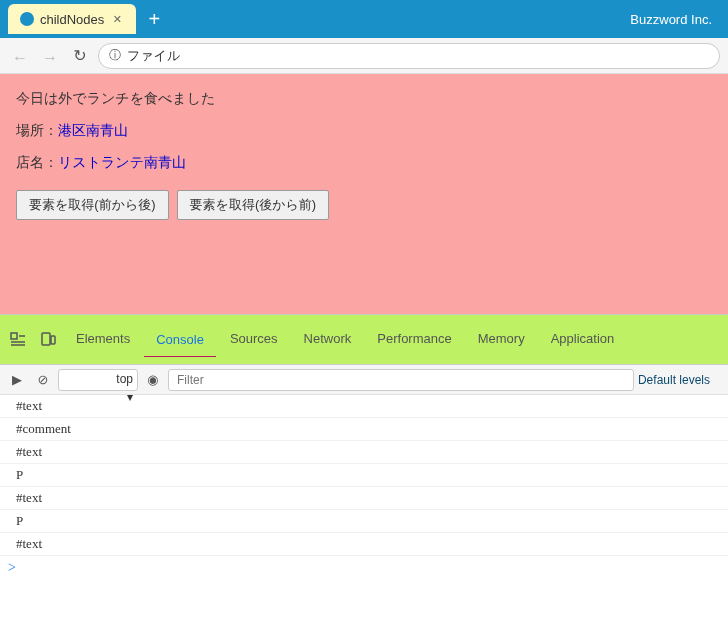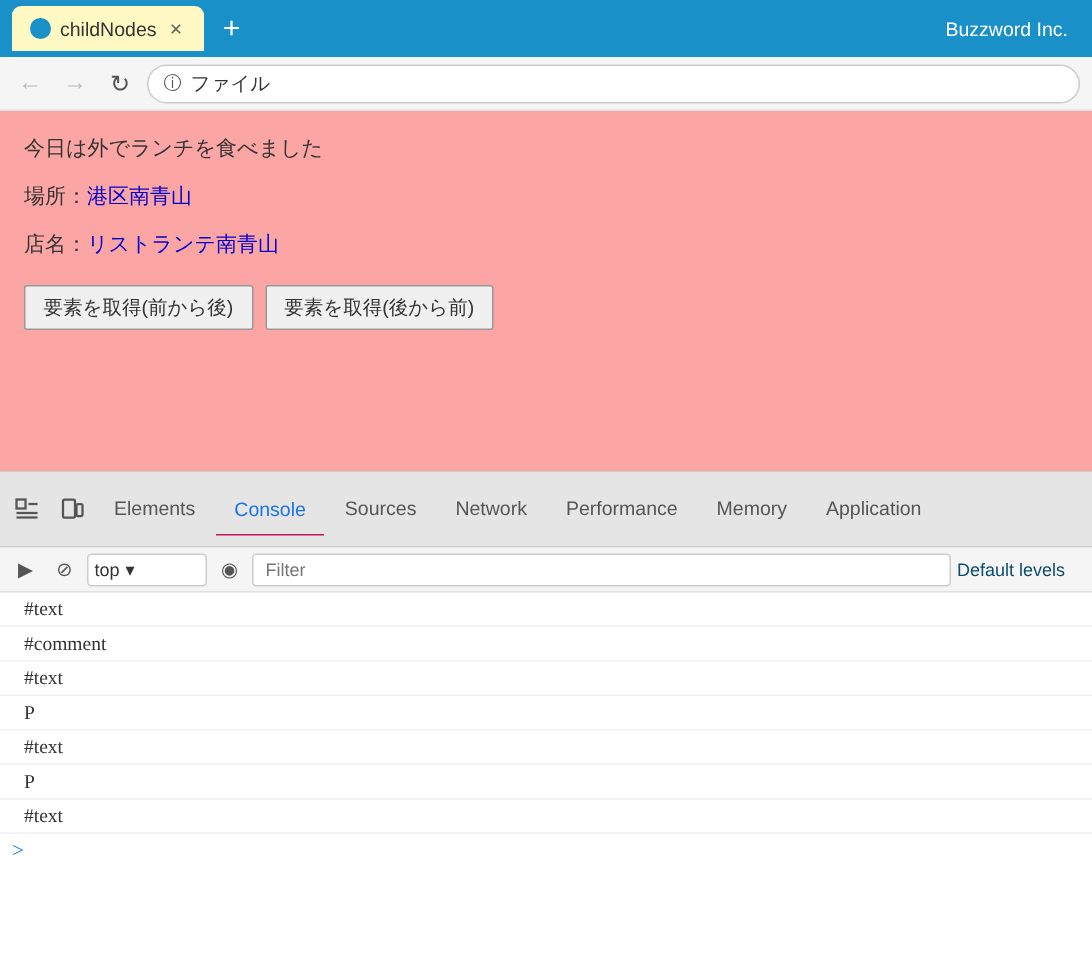--- a/index.html
+++ b/index.html
@@ -146,21 +146,21 @@
 
     
     .devtools {
       border-top: 1px solid #ccc;
       background: #fff;
       display: flex;
       flex-direction: column;
       height: 310px;
     }
     .devtools-tabs {
-      background: #e5e5e5;
+      background: #bef264;
       display: flex;
       align-items: center;
       border-bottom: 1px solid #ccc;
       height: 50px;
       padding: 0 4px;
       gap: 2px;
     }
     .devtools-icon-btn {
       width: 28px;
       height: 28px;
@@ -212,24 +212,25 @@
     }
     .context-select {
       background: #fff;
       border: 1px solid #ccc;
       border-radius: 3px;
       padding: 2px 4px;
       font-size: 12px;
       color: #333;
       height: 22px;
       display: flex;
-      align-items: center;
+      align-items: flex-end;
       gap: 4px;
       cursor: pointer;
       min-width: 80px;
+      flex-direction: column;
     }
     .filter-input {
       flex: 1;
       border: 1px solid #ccc;
       border-radius: 3px;
       padding: 2px 8px;
       font-size: 12px;
       height: 22px;
       color: #999;
       background: #fff;

